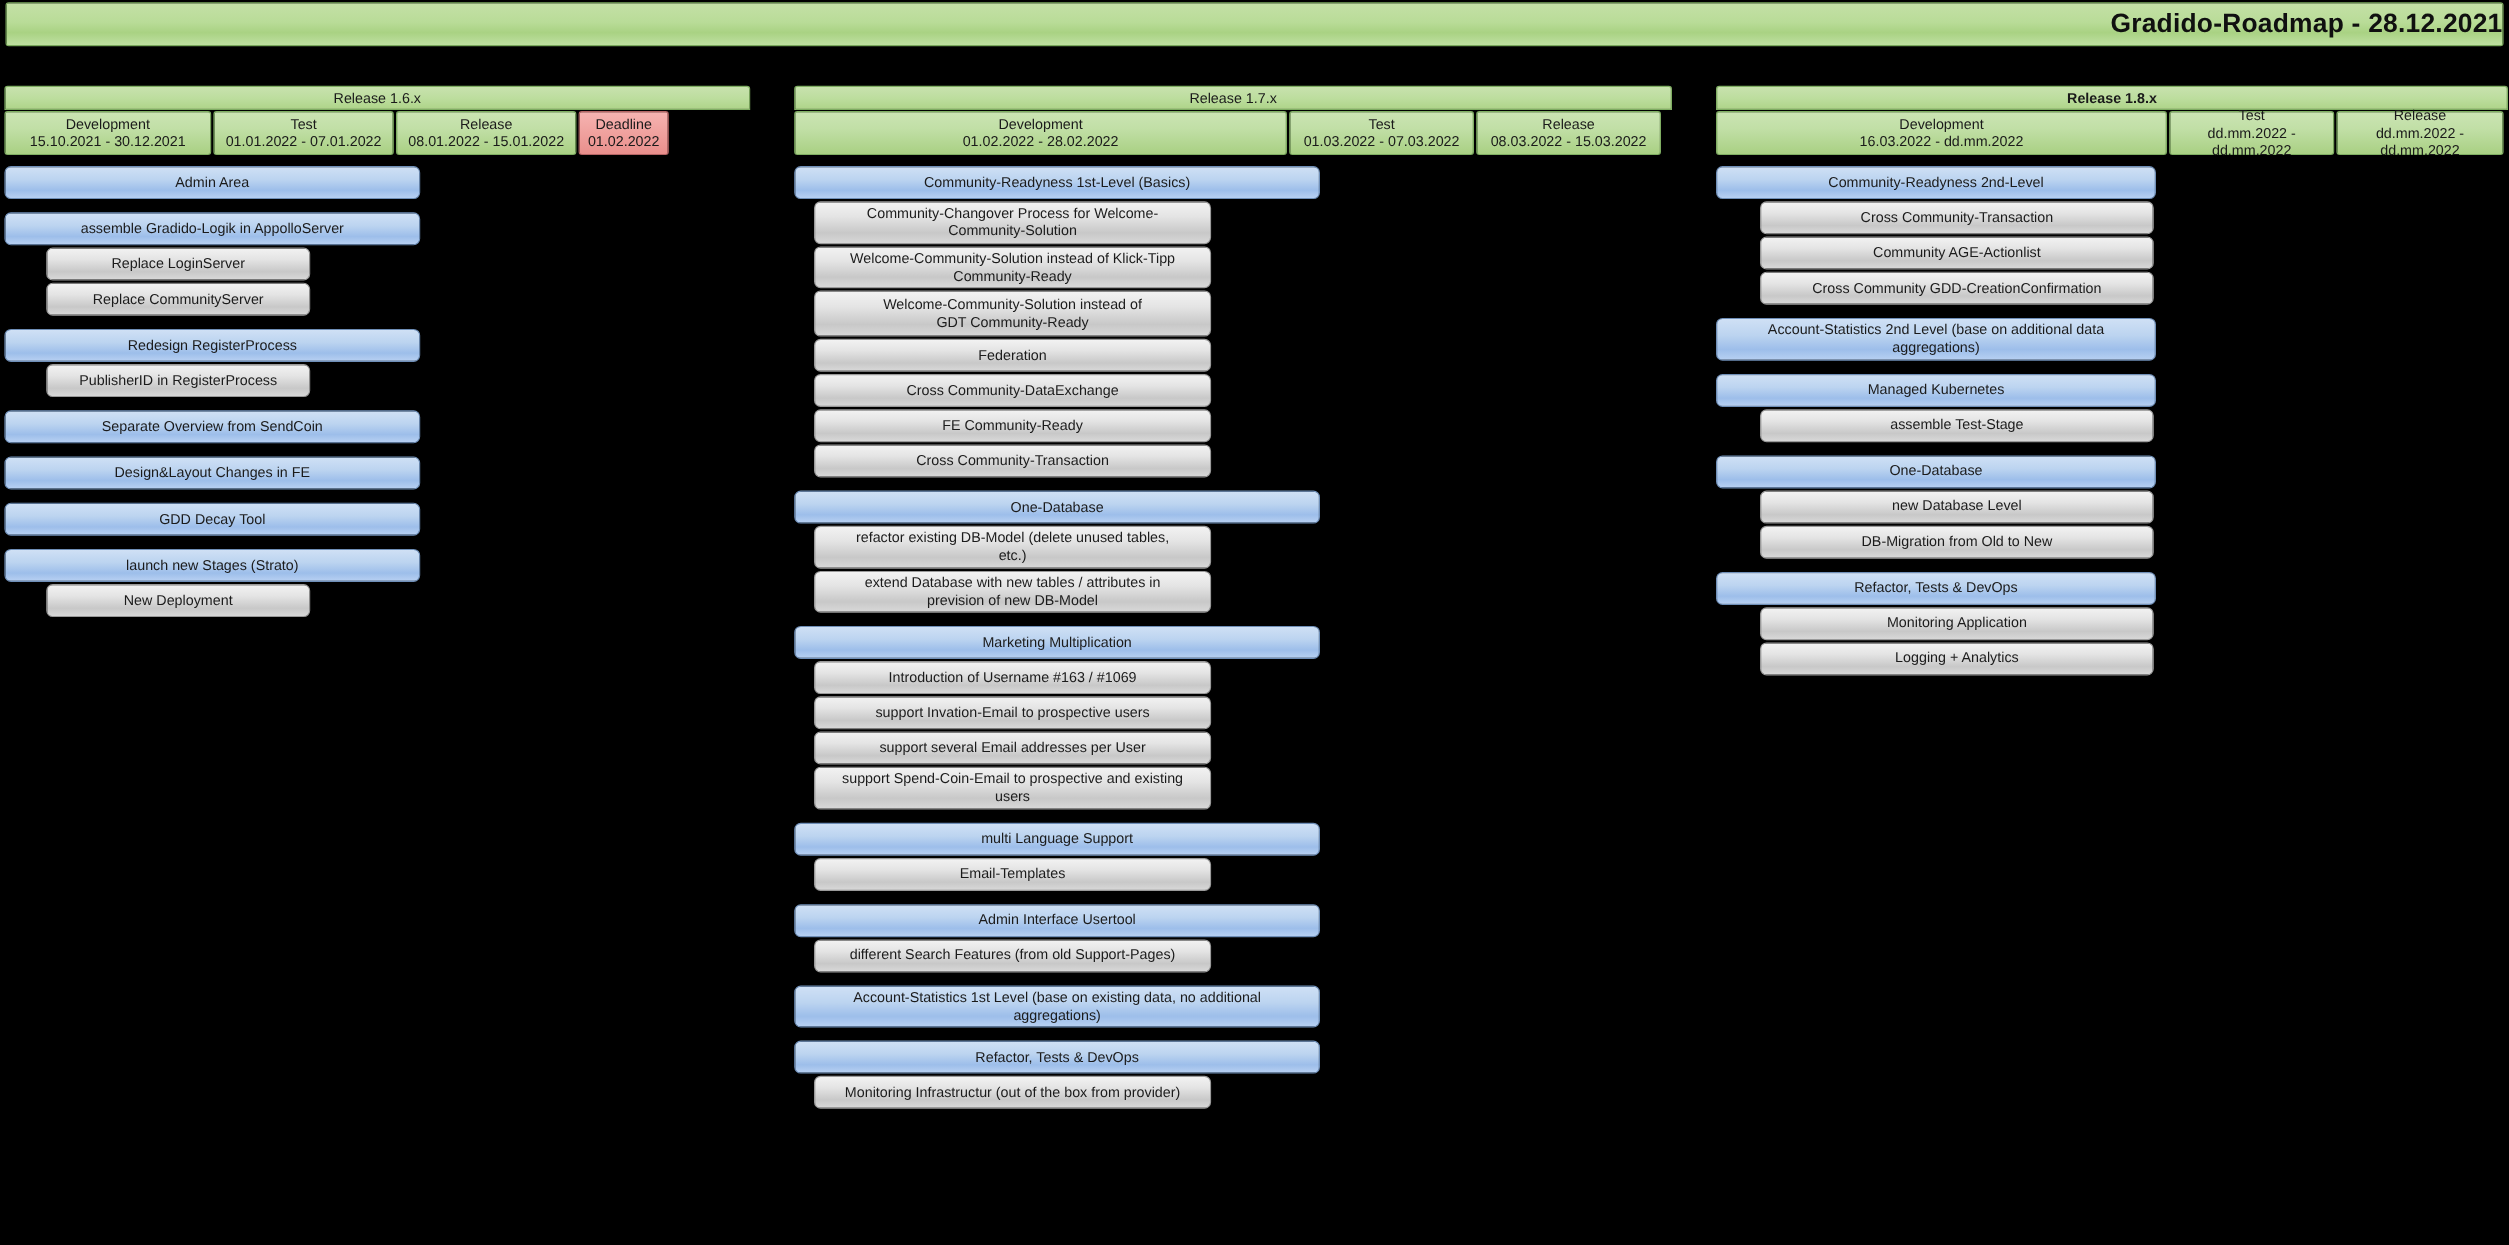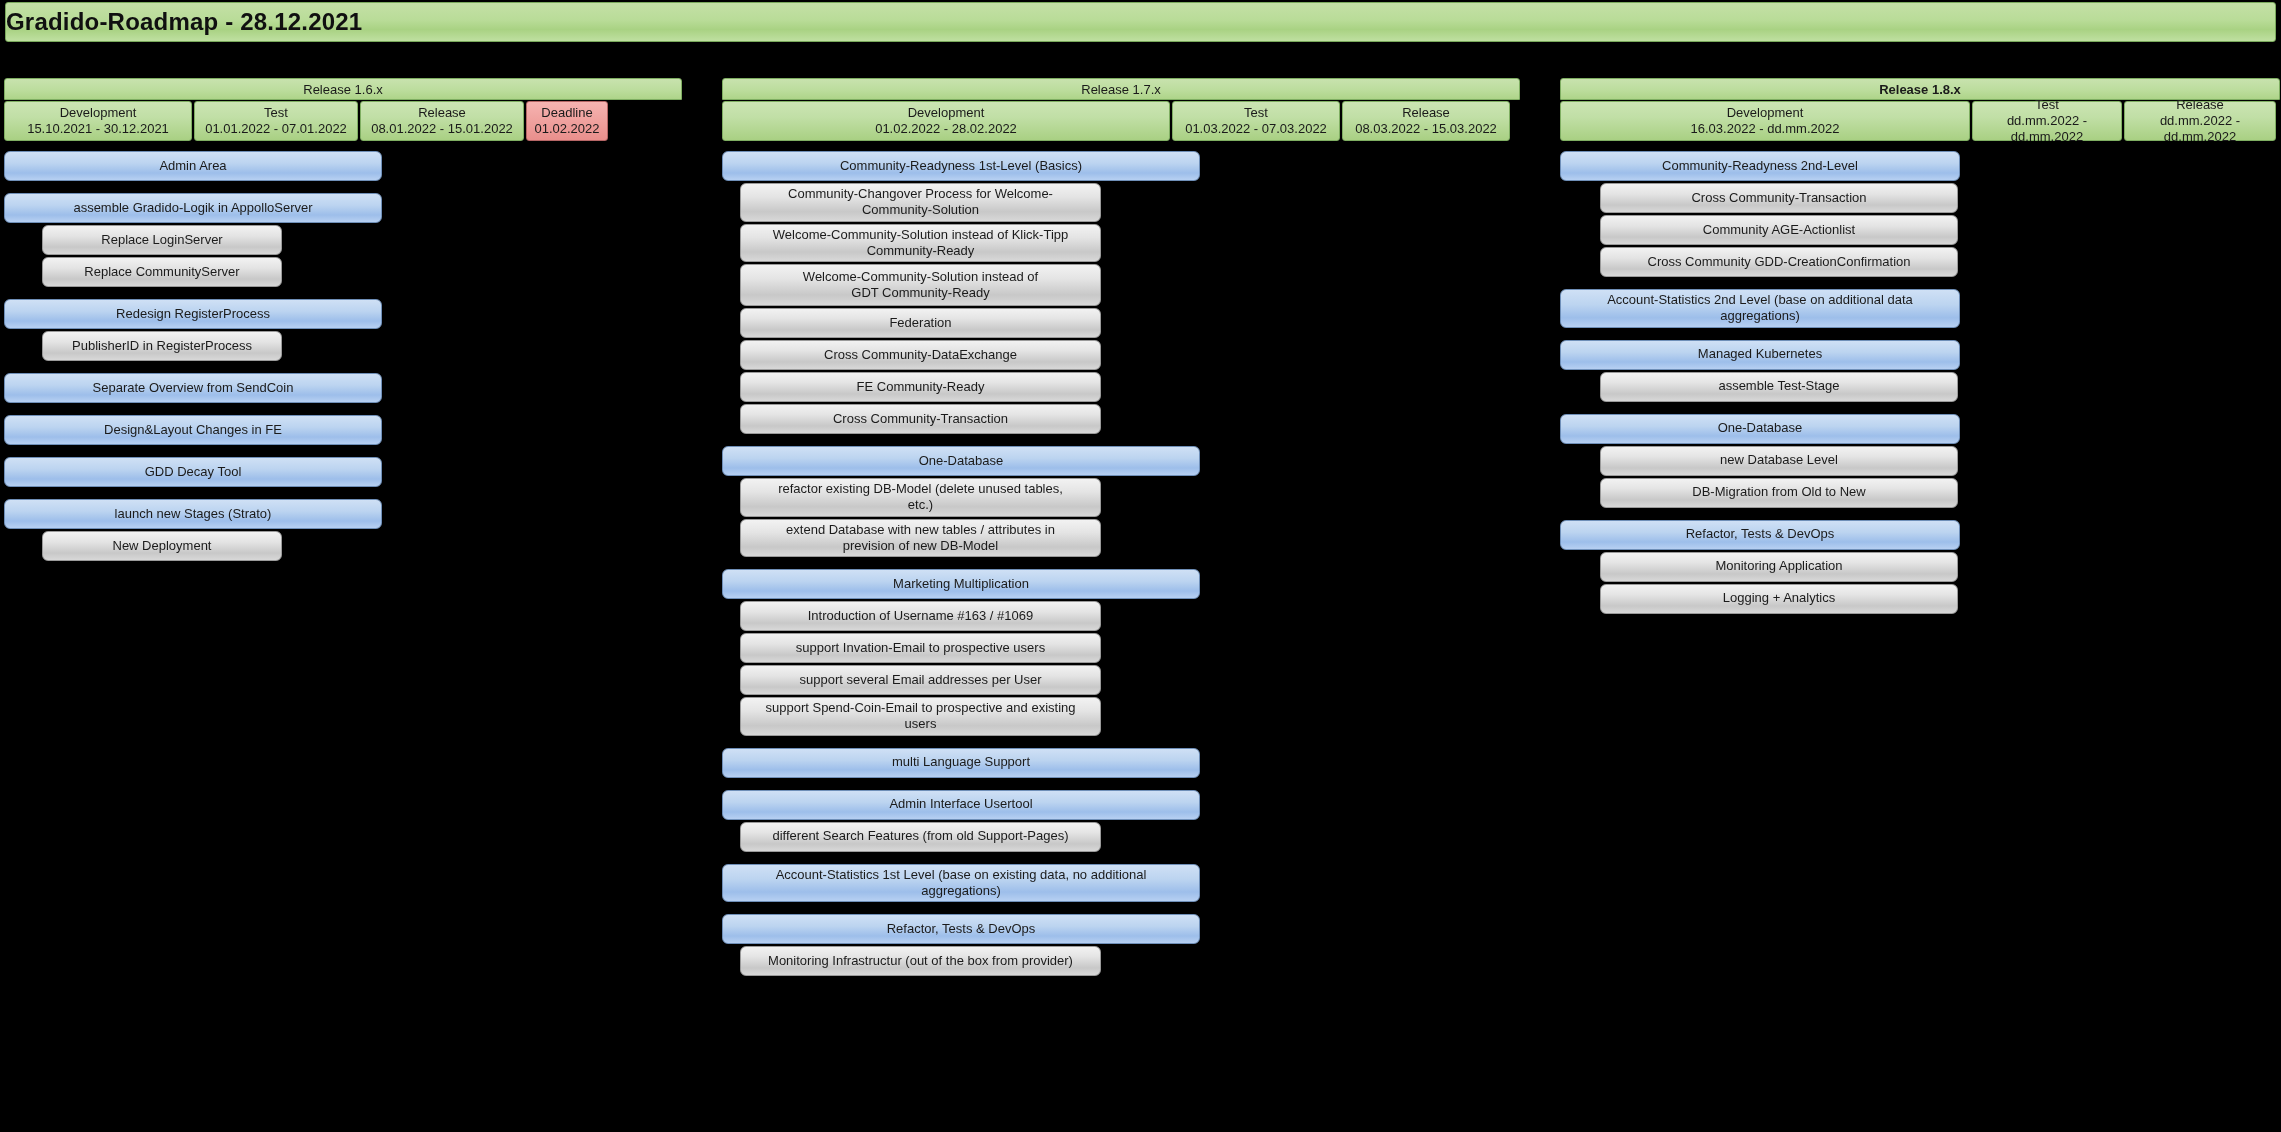--- a/index.html
+++ b/index.html
@@ -22,21 +22,21 @@
     position: absolute;
     left: 5px;
     top: 2px;
     width: 2271px;
     height: 40px;
     border-radius: 3px;
     border: 1px solid #7aa95c;
     background: linear-gradient(to bottom, #c4e0a6 0%, #b9dc98 45%, #a9d283 70%, #bfe0a1 100%);
     display: flex;
     align-items: center;
-    justify-content: flex-start;
+    justify-content: flex-end;
     box-shadow: 1px 1px 2px rgba(0,0,0,0.5);
   }
   .title-bar .title-text {
     font-size: 24px;
     font-weight: bold;
     color: #101010;
     letter-spacing: 0.2px;
   }
 
   
@@ -226,20 +226,21 @@
       </div>
       <div class="group">
         <div class="task epic">Marketing Multiplication</div>
         <div class="task sub">Introduction of Username #163 / #1069</div>
         <div class="task sub">support Invation-Email to prospective users</div>
         <div class="task sub">support several Email addresses per User</div>
         <div class="task sub">support Spend-Coin-Email to prospective and existing users</div>
       </div>
       <div class="group">
         <div class="task epic">multi Language Support</div>
+        <div class="task sub">Email-Templates</div>
       </div>
       <div class="group">
         <div class="task epic">Admin Interface Usertool</div>
         <div class="task sub">different Search Features (from old Support-Pages)</div>
       </div>
       <div class="group">
         <div class="task epic">Account-Statistics 1st Level (base on existing data, no additional aggregations)</div>
       </div>
       <div class="group">
         <div class="task epic">Refactor, Tests &amp; DevOps</div>

